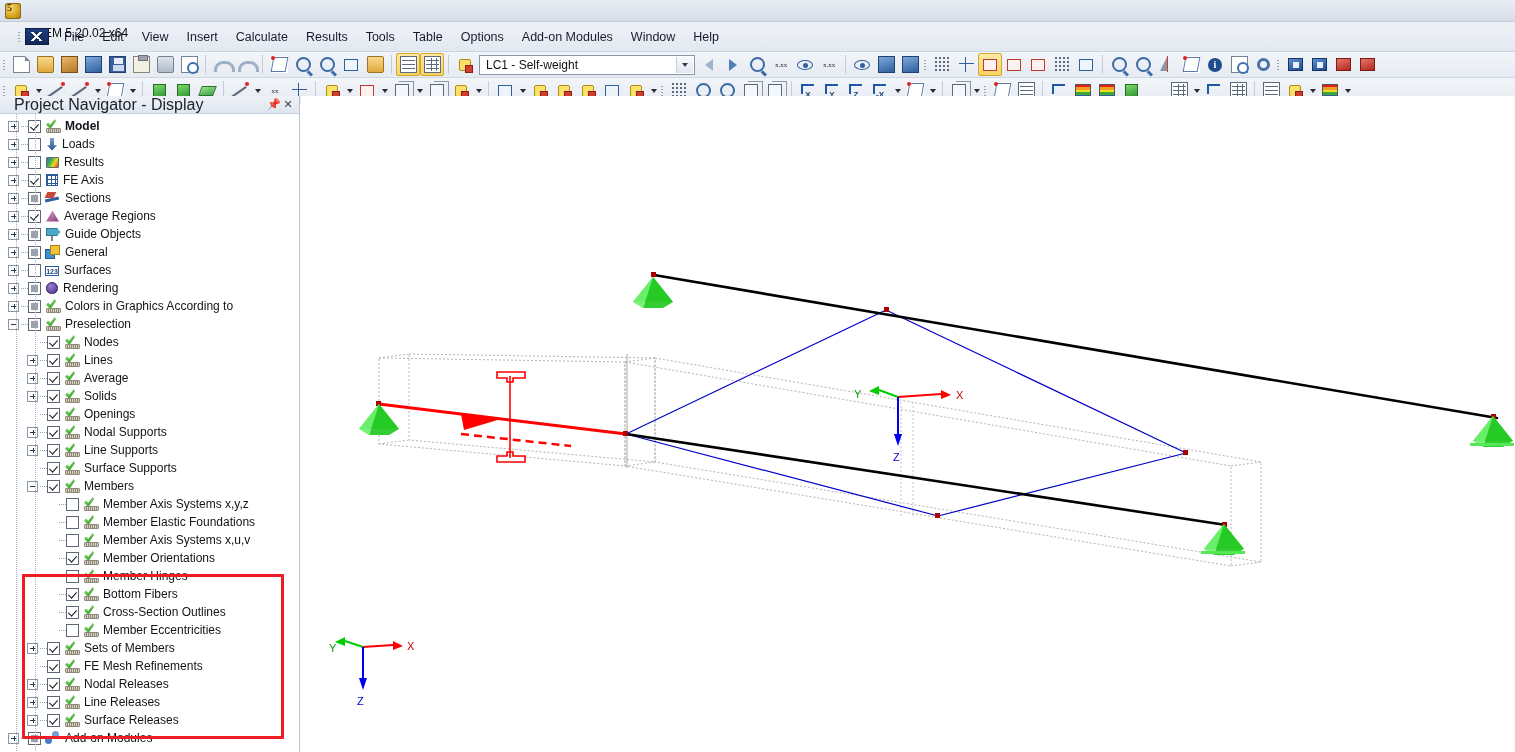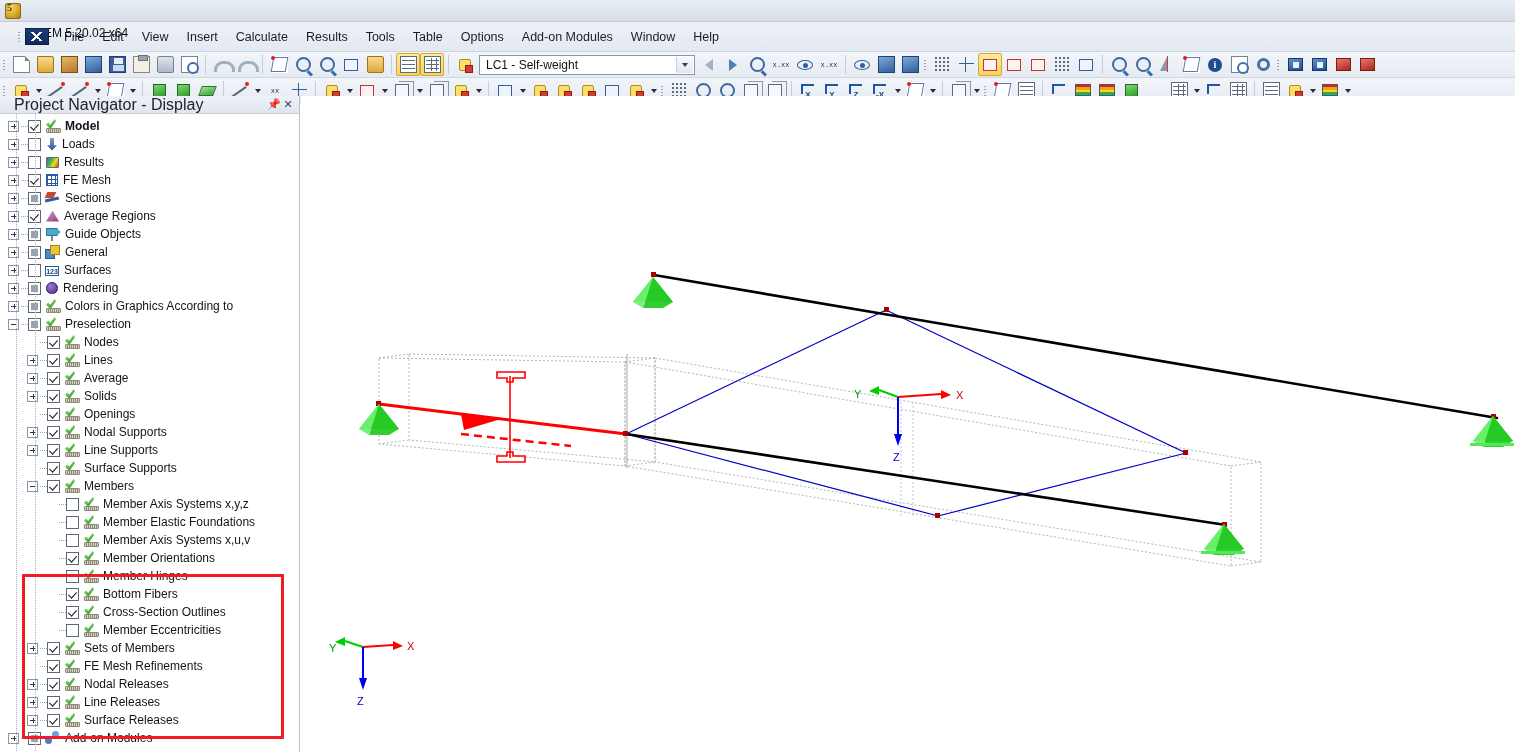--- a/index.html
+++ b/index.html
@@ -172,21 +172,21 @@
   .ic-gear { width:13px;height:13px;border:3px solid #4a6fa5;border-radius:50%; }
   .ic-info { width:14px;height:14px;border-radius:50%;background:#1f4c8c; color:#fff;font-size:10px;font-weight:bold;
     display:flex;align-items:center;justify-content:center; font-family:"Liberation Serif",serif; }
   .ic-mirror:before{content:"";position:absolute;left:1px;top:1px;border-left:7px solid transparent;border-right:0;border-bottom:14px solid #8a97a8;}
   .ic-mirror:after{content:"";position:absolute;left:8px;top:0;width:1px;height:16px;background:#d03a2a;
     background-image:linear-gradient(180deg,#d03a2a 60%,transparent 60%); background-size:1px 4px;}
   .ic-dotgrid { background-image: radial-gradient(#5b6a7d 35%, transparent 36%); background-size:4px 4px; }
   .ic-snap { width:15px;height:15px; }
   .ic-snap:before{content:"";position:absolute;left:6px;top:0;width:1px;height:15px;background:#2f5f9e;}
   .ic-snap:after{content:"";position:absolute;left:0;top:6px;width:15px;height:1px;background:#2f5f9e;}
-  .ic-txt { font-size:7px;color:#2a2a3a;display:flex;align-items:center;justify-content:center;font-family:Liberation Mono, monospace; }
+  .ic-txt { font-size:7px;color:#2a2a3a;display:flex;align-items:center;justify-content:center;font-family:Liberation Serif, serif; }
 
   
   .navigator {
     position: absolute; left: 0; top: 96px; width: 300px; height: 656px;
     background: #ffffff; border-right: 1px solid #b9c2cd;
     display: flex; flex-direction: column;
   }
   .nav-header {
     height: 18px; background: linear-gradient(180deg,#eef2f7,#dfe6ef);
     display:flex; align-items:center; border-bottom:1px solid #c6cfda;
@@ -654,21 +654,21 @@
           <div class="cbx"></div>
           <div class="ticon results"></div>
           <div class="tlabel">Results</div>
         </div>
         <div class="trow">
           <div class="tindent" style="width: 8px;"></div>
           <div class="expander plus"></div>
           <div class="dots"></div>
           <div class="cbx checked"></div>
           <div class="ticon femesh"></div>
-          <div class="tlabel">FE Mesh</div>
+          <div class="tlabel">FE Axis</div>
         </div>
         <div class="trow">
           <div class="tindent" style="width: 8px;"></div>
           <div class="expander plus"></div>
           <div class="dots"></div>
           <div class="cbx gray"></div>
           <div class="ticon sections"></div>
           <div class="tlabel">Sections</div>
         </div>
         <div class="trow">

